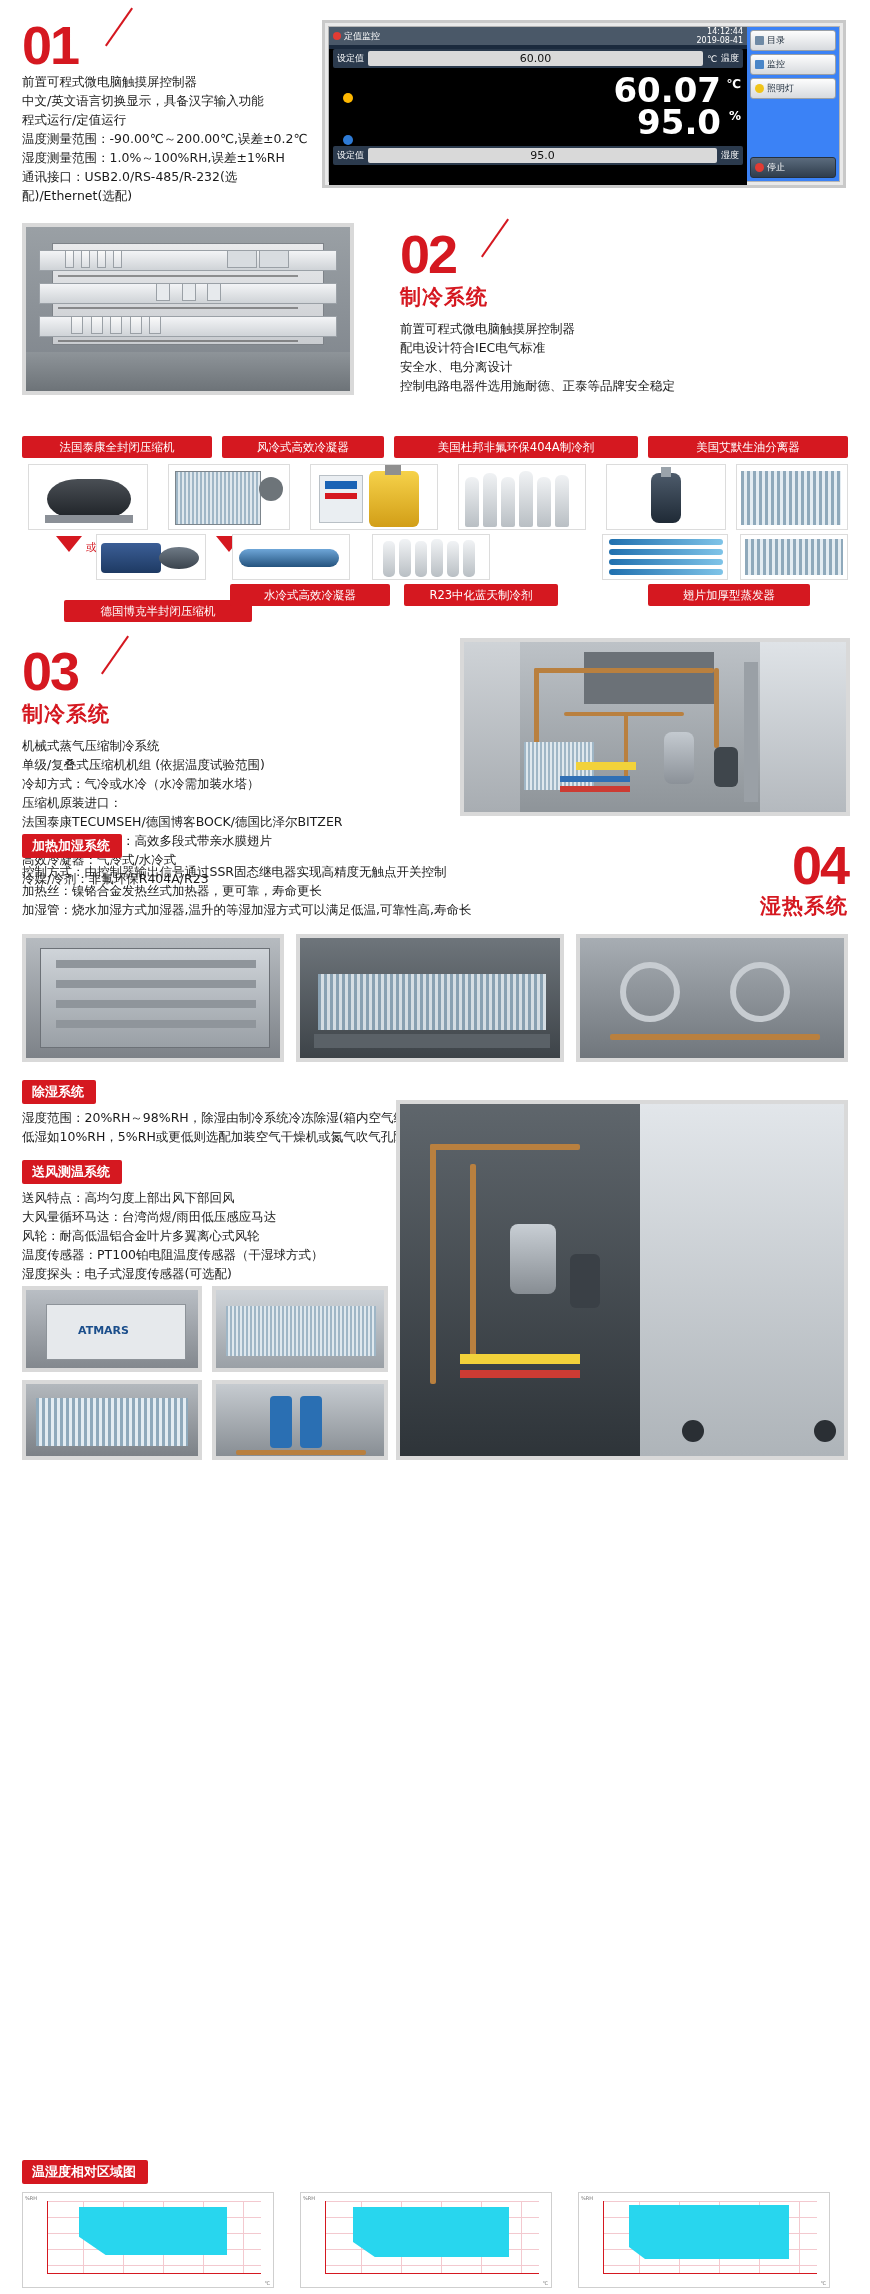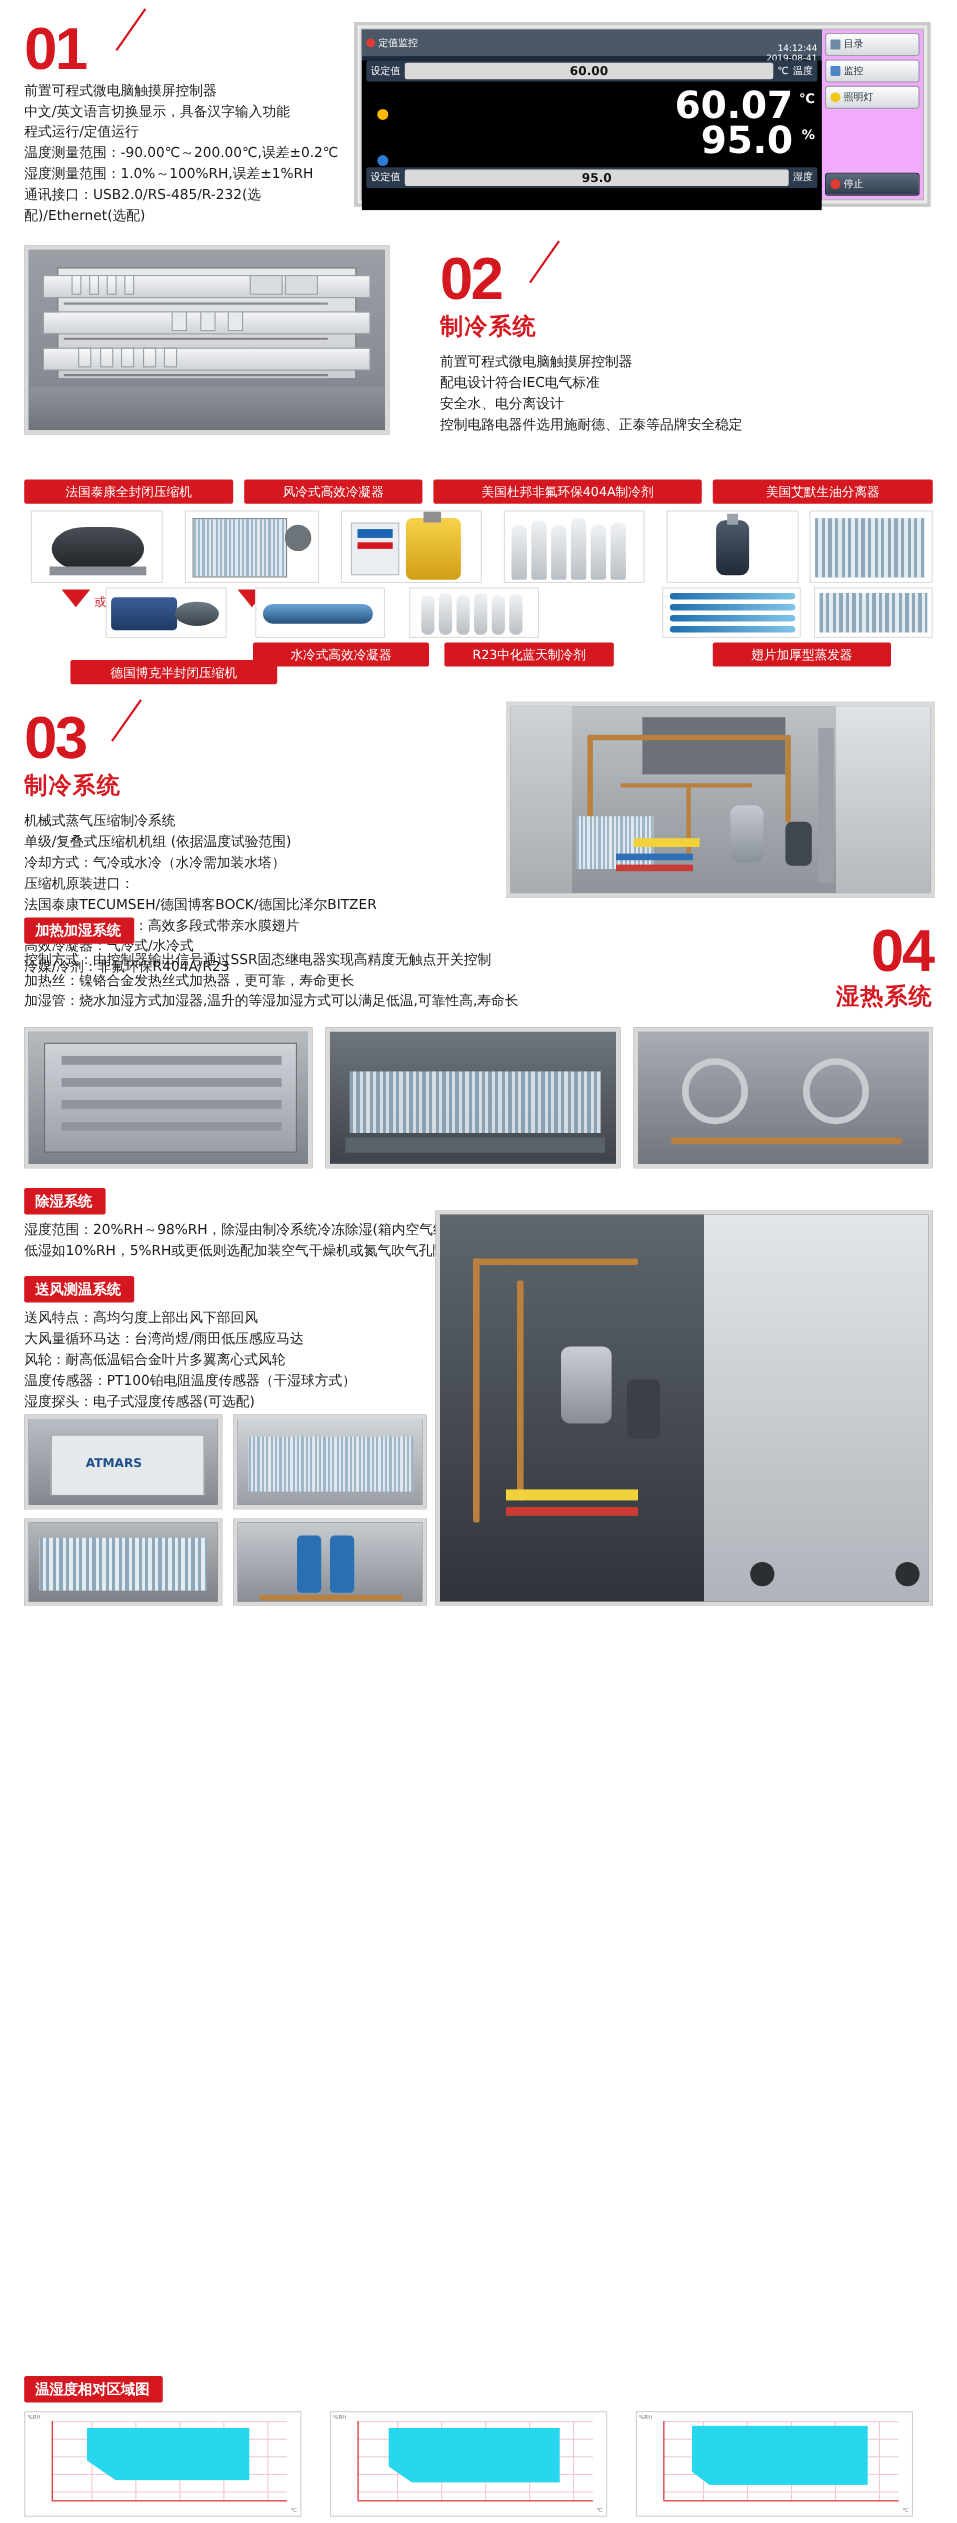--- a/index.html
+++ b/index.html
@@ -50,45 +50,45 @@
   .ctrl {
     width:100%; height:100%;
     background:#d8d8d8;
     display:flex;
     border:1px solid #b5b5b5;
     position:relative;
   }
   .ctrl-left { flex:1; background:#1b2a3d; position:relative; }
   .ctrl-top {
     height:18px; background:#4a5868; display:flex; 
-    color:#fff; font-size:9px; padding:12px 4px; justify-content:space-between;
+    color:#fff; font-size:9px; padding:0 4px; justify-content:space-between;
   }
   .ctrl-top .lt { display:flex; align-items:center; gap:3px; }
   .dot-red { width:8px;height:8px;border-radius:50%;background:#e23b33;display:inline-block; }
   .ctrl-time { font-size:8px; text-align:right; line-height:9px; }
   .ctrl-body { position:relative; height:calc(100% - 18px); background:#000000; }
   .row-set {
     display:flex; align-items:center; gap:4px;
     background:#2b3a4d; margin:4px; padding:2px 4px; border-radius:2px;
   }
   .row-set .lab { color:#fff; font-size:9px; }
   .row-set .val {
-    background:#d9d9d9; color:#111; font-size:11px; font-weight:bold;
+    background:#d9d9d9; color:#111; font-size:11px; font-weight:normal;
     padding:1px 16px; border-radius:2px; flex:1; text-align:center;
   }
   .row-set .unit { color:#fff; font-size:9px; }
   .bigval {
     color:#fff; font-size:34px; font-weight:bold; text-align:right;
     padding-right:26px; line-height:36px; position:relative;
   }
   .bigval .u { font-size:12px; position:absolute; right:6px; bottom:6px; }
   .meterdot {
     position:absolute; width:10px;height:10px;border-radius:50%;
   }
-  .ctrl-right { width:92px; background:#f0abfc; padding:3px; display:flex; flex-direction:column; gap:3px; }
+  .ctrl-right { width:92px; background:#3b82f6; padding:3px; display:flex; flex-direction:column; gap:3px; }
   .ctrl-btn {
     background:linear-gradient(#fdfdfd,#d7dade);
     border:1px solid #9aa0a6; border-radius:3px;
     font-size:9px; color:#22303f; display:flex; align-items:center; gap:3px;
     padding:3px 4px; height:21px;
   }
   .ctrl-btn.stop { background:linear-gradient(#5b6b7d,#2f3d4c); color:#fff; border-color:#26313d; margin-top:auto; }
   .sq { width:9px;height:9px;background:#6f8aa5;display:inline-block;border-radius:1px; }
 
   

